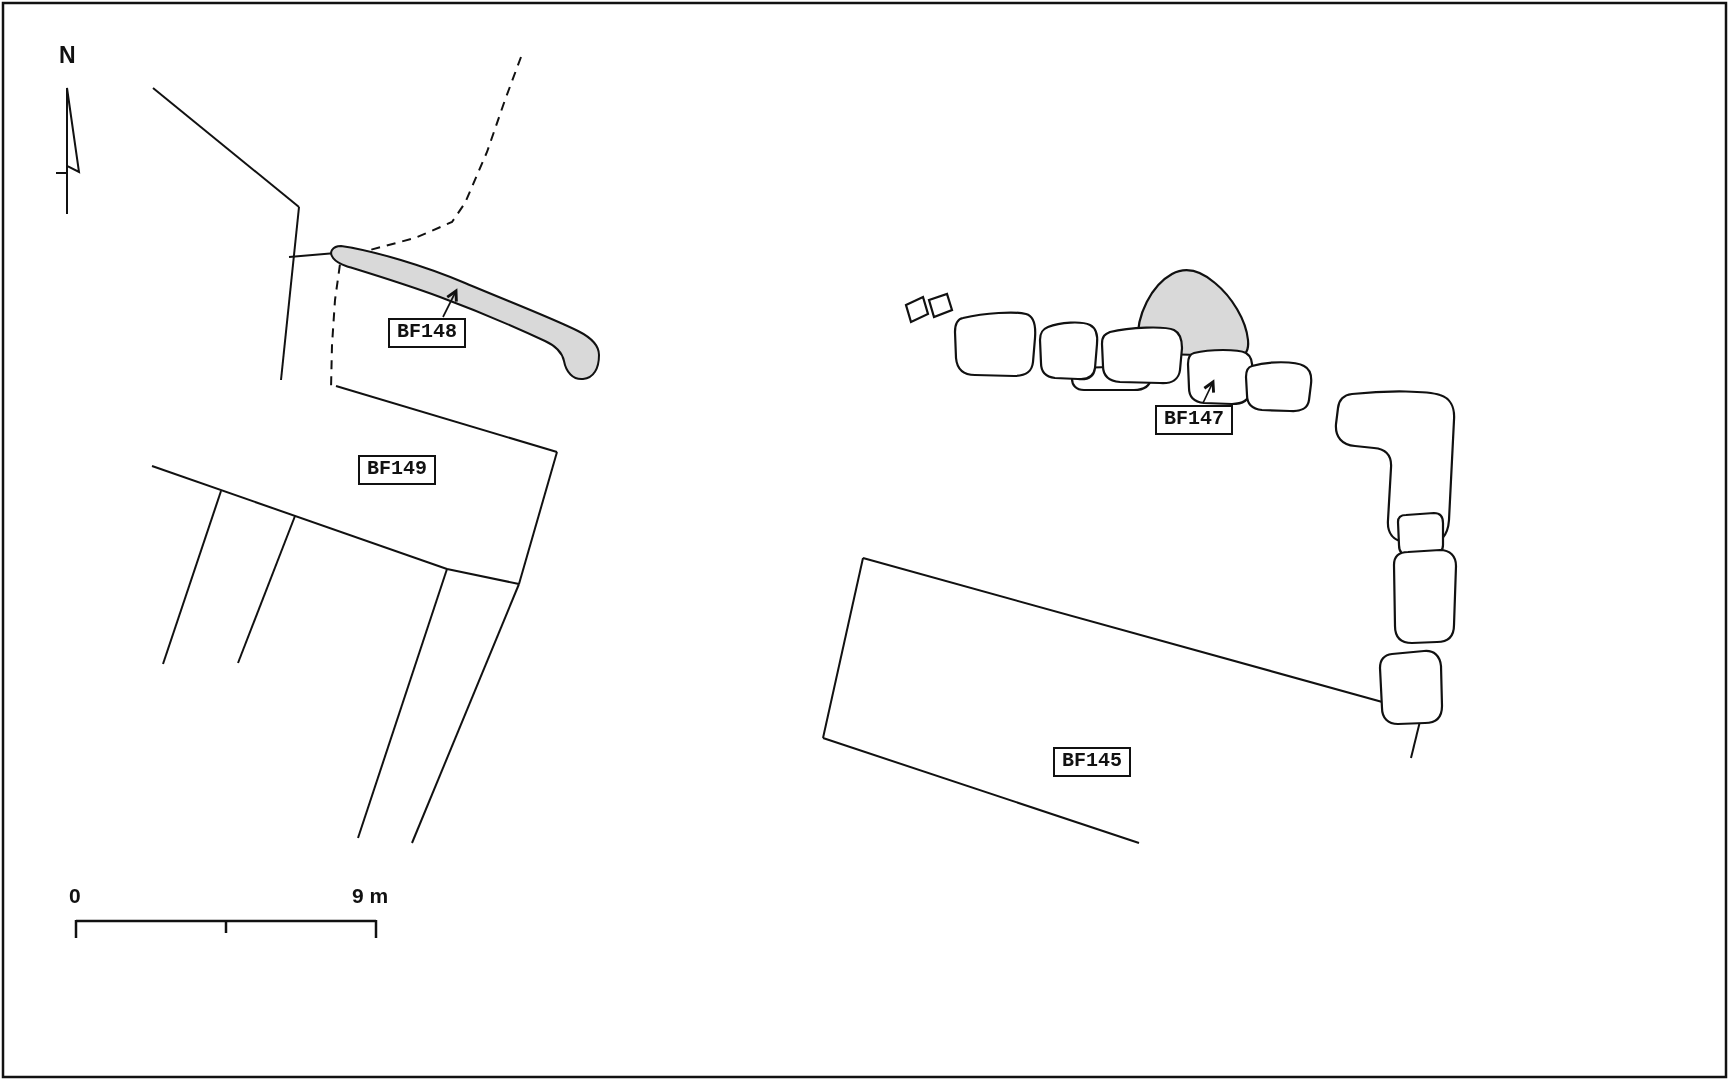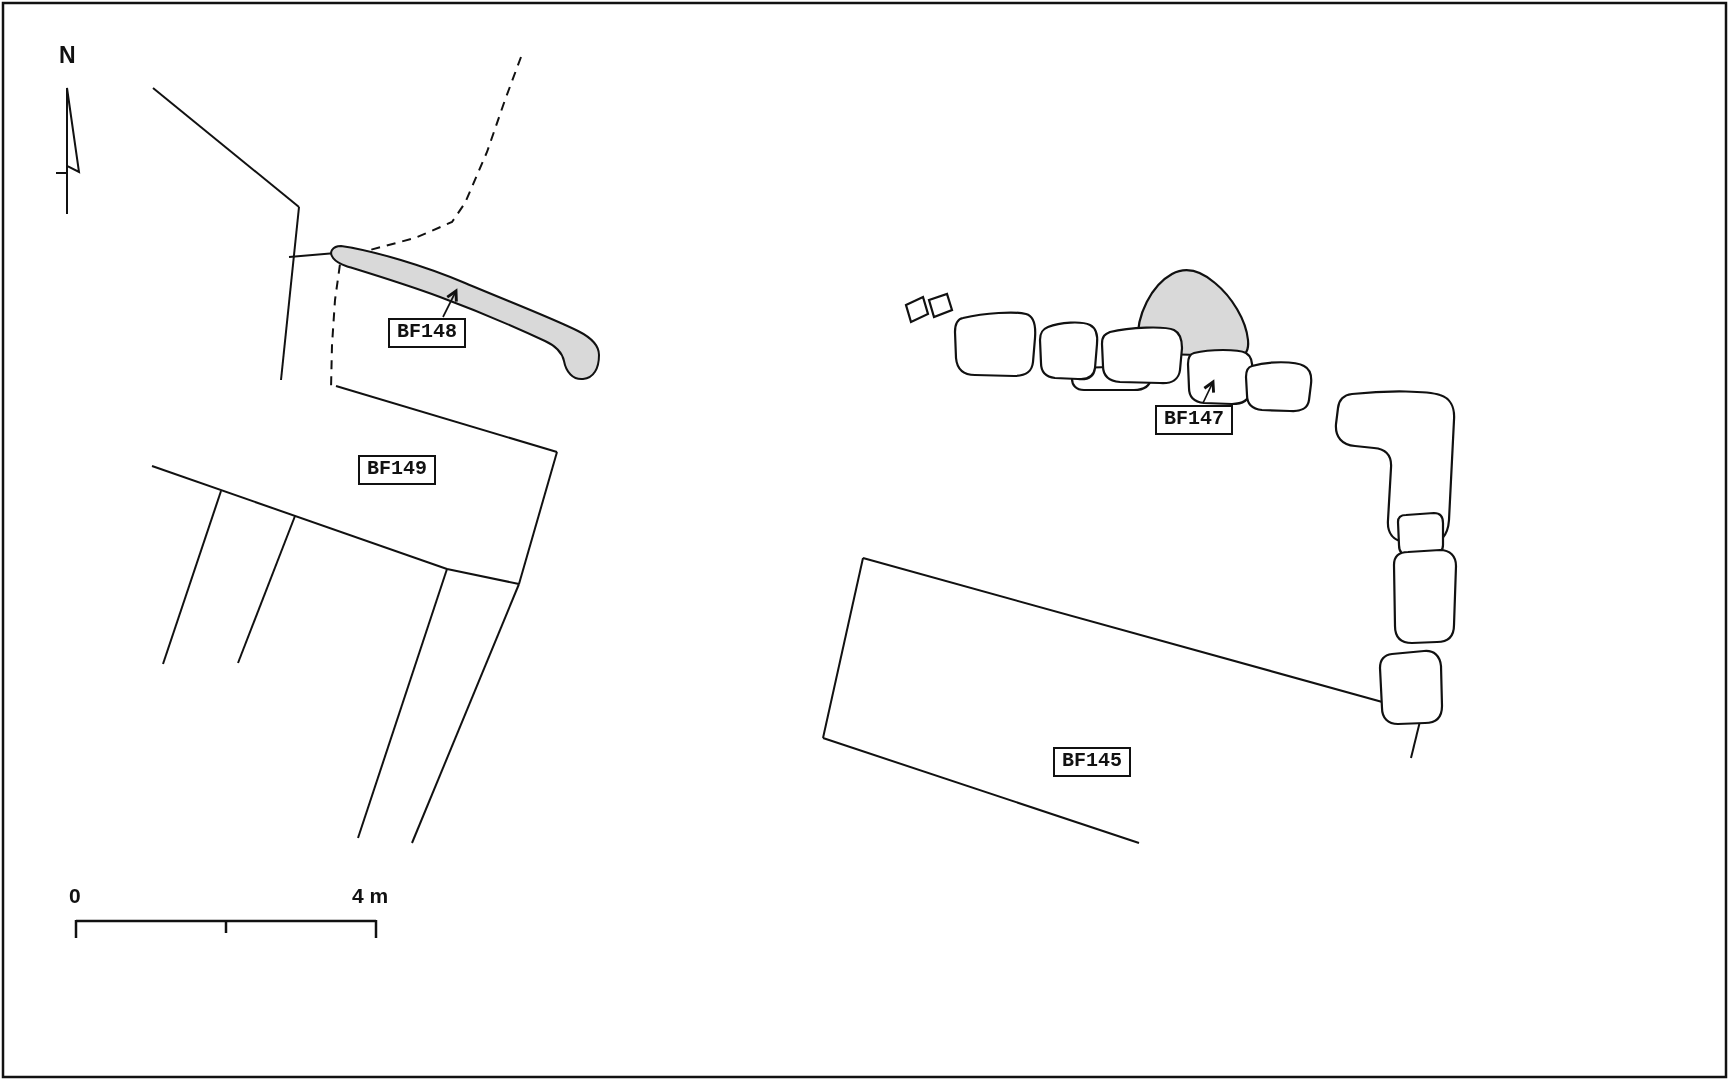--- a/index.html
+++ b/index.html
@@ -137,15 +137,15 @@
   <div class="flabel" style="left:388px; top:318px;">BF148</div>
 
   <div class="flabel" style="left:358px; top:455px;">BF149</div>
 
   <div class="flabel" style="left:1147px; top:405px;margin-left:8px;">BF147</div>
 
   <div class="flabel" style="left:1053px; top:747px;">BF145</div>
 
   <div class="slabel" style="left:69px; top:884px;">0</div>
 
-  <div class="slabel" style="left:352px; top:884px;">4 m</div>
+  <div class="slabel" style="left:352px; top:884px;">9 m</div>
 
 </div>
 
 </body></html>

